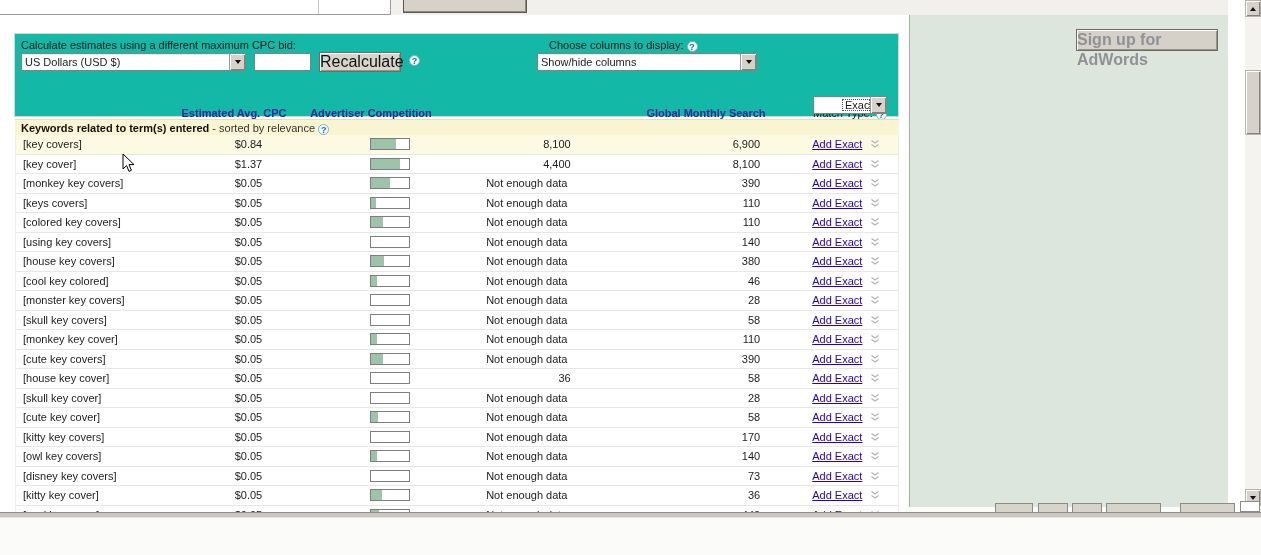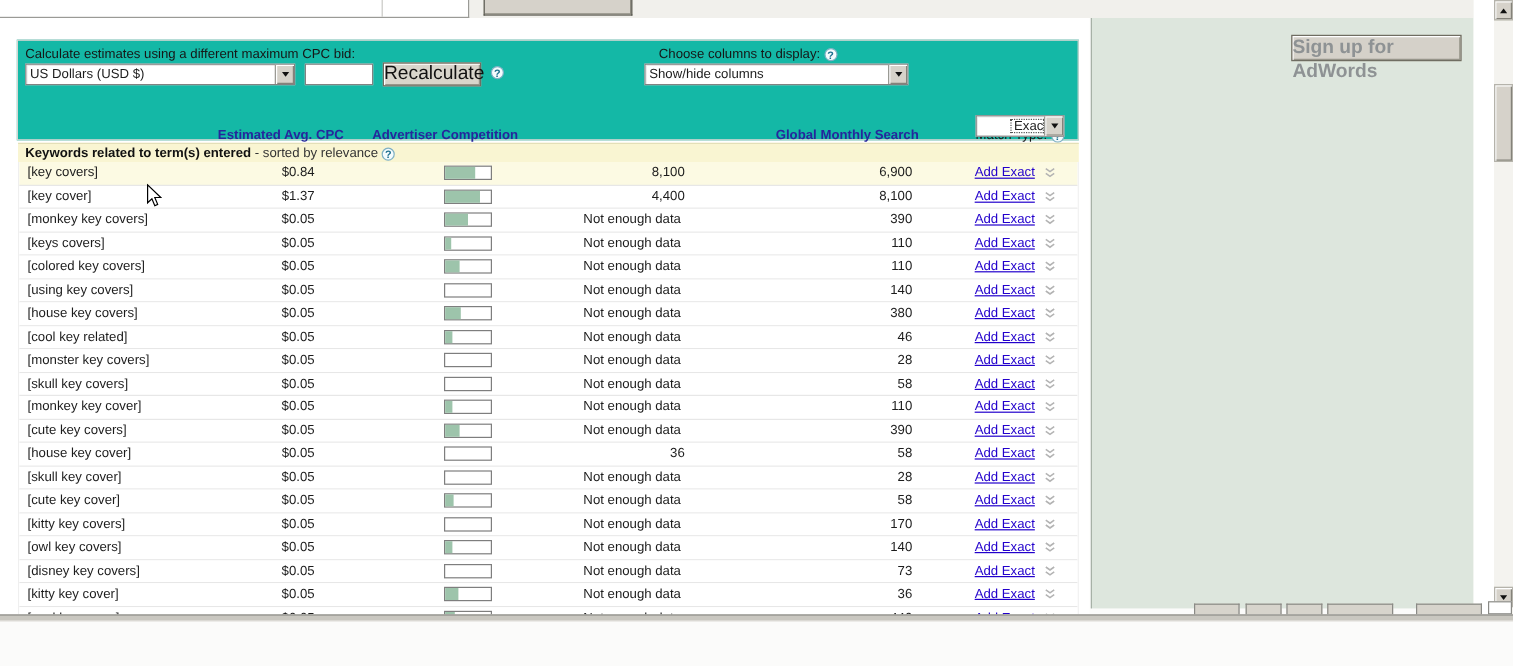--- a/index.html
+++ b/index.html
@@ -302,21 +302,21 @@
       <a class="add-link">Add Exact</a>
       <span class="chev">
         <svg width="10" height="10" viewBox="0 0 10 10">
               <path d="M1.5 1.5 L5 4 L8.5 1.5" stroke="#b3b3b3" stroke-width="1.3" fill="none"></path>
               <path d="M1.5 5.5 L5 8 L8.5 5.5" stroke="#b3b3b3" stroke-width="1.3" fill="none"></path>
             </svg>
       </span>
     </span>
   </div>
       <div class="trow">
-    <span class="c-kw">[cool key related]</span>
+    <span class="c-kw">[cool key colored]</span>
     <span class="c-cpc">$0.05</span>
     <span class="c-comp">
       <span class="bar">
             <span class="fill" style="width: 15%;"></span>
           </span>
     </span>
     <span class="c-local ned">Not enough data</span>
     <span class="c-global">46</span>
     <span class="c-add">
       <a class="add-link">Add Exact</a>

